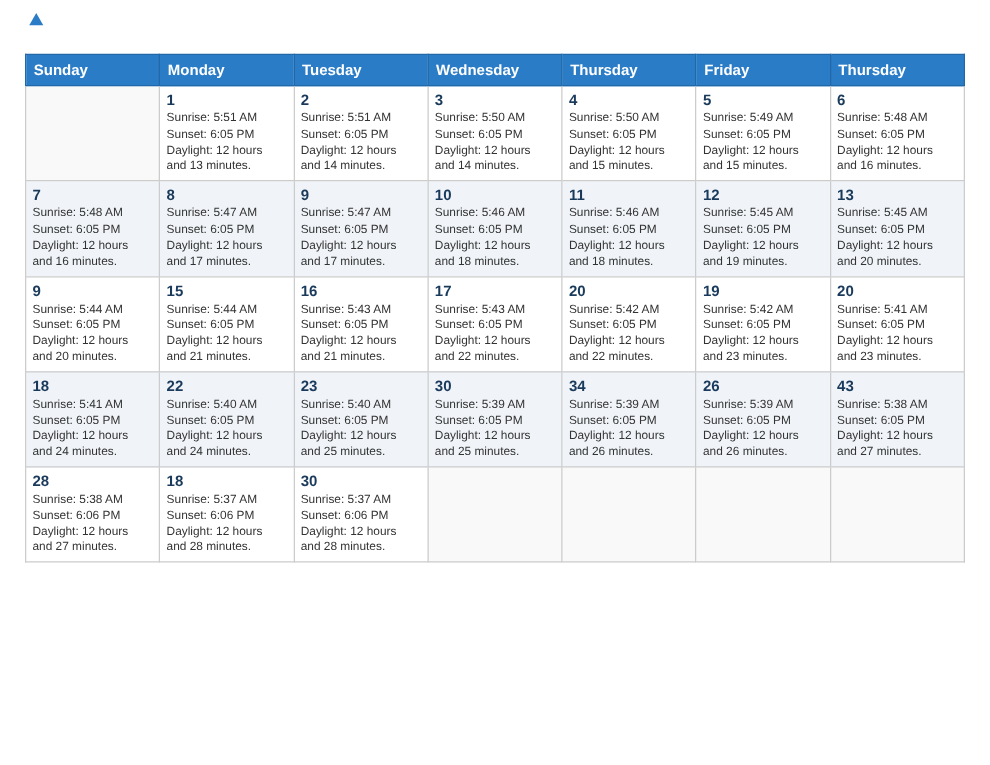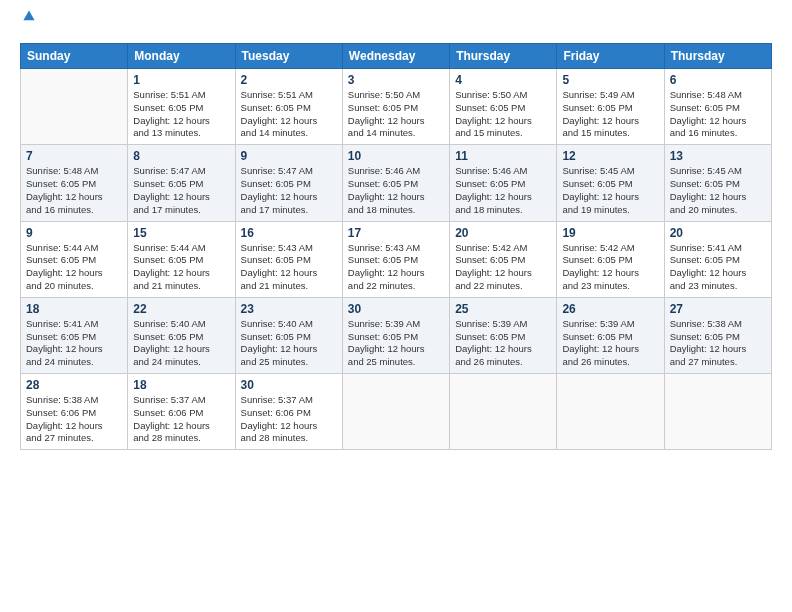--- a/index.html
+++ b/index.html
@@ -300,35 +300,35 @@
 and 25 minutes.</div>
           </td>
           <td>
             <div class="day-num">30</div>
             <div class="day-info" style="white-space: pre-line;">Sunrise: 5:39 AM
 Sunset: 6:05 PM
 Daylight: 12 hours
 and 25 minutes.</div>
           </td>
           <td>
-            <div class="day-num">25</div>
+            <div class="day-num">34</div>
             <div class="day-info" style="white-space: pre-line;">Sunrise: 5:39 AM
 Sunset: 6:05 PM
 Daylight: 12 hours
 and 26 minutes.</div>
           </td>
           <td>
             <div class="day-num">26</div>
             <div class="day-info" style="white-space: pre-line;">Sunrise: 5:39 AM
 Sunset: 6:05 PM
 Daylight: 12 hours
 and 26 minutes.</div>
           </td>
           <td>
-            <div class="day-num">27</div>
+            <div class="day-num">43</div>
             <div class="day-info" style="white-space: pre-line;">Sunrise: 5:38 AM
 Sunset: 6:05 PM
 Daylight: 12 hours
 and 27 minutes.</div>
           </td>
         </tr>
         <tr>
           <td>
             <div class="day-num">28</div>
             <div class="day-info" style="white-space: pre-line;">Sunrise: 5:38 AM

